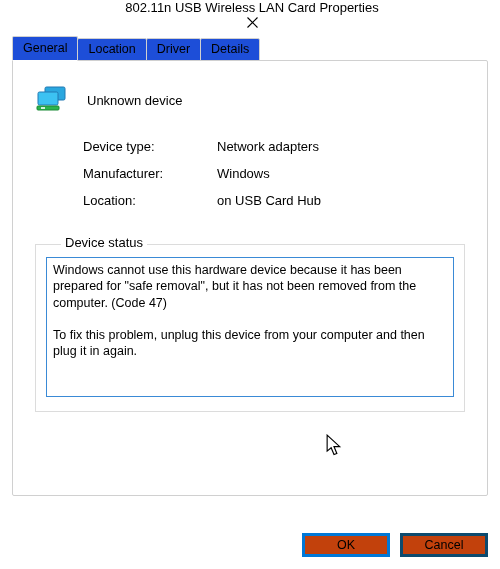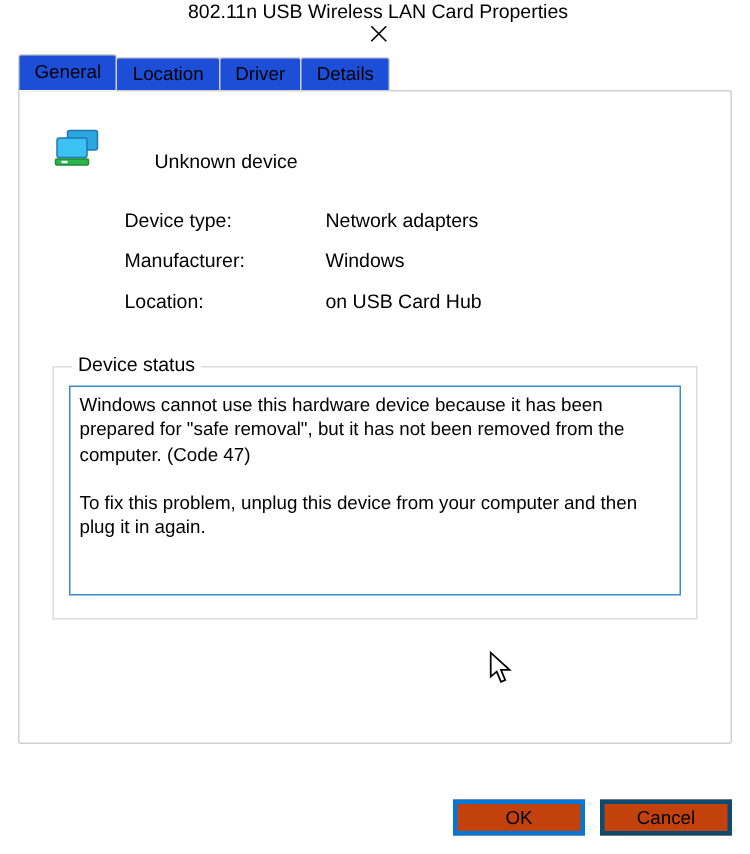--- a/index.html
+++ b/index.html
@@ -25,28 +25,28 @@
     .tab.active {
       border-bottom: 1px solid #fff; z-index: 2; padding-top: 4px; padding-bottom: 5px; margin-top: -2px;
     }
     .tabpanel {
       border: 1px solid #d0d0d0; padding: 20px 22px 70px 22px; margin-top: -1px;
       min-height: 436px; position: relative; background: #fff;
       border-bottom-left-radius: 2px; border-bottom-right-radius: 2px;
       border-top-right-radius: 2px;
     }
 
-    .device-head { display: flex; align-items: flex-end; gap: 32px; margin-bottom: 24px; }
+    .device-head { display: flex; align-items: center; gap: 16px; margin-bottom: 24px; }
     .device-icon { width: 36px; height: 32px; flex: none; margin-top: 2px; }
     .device-name { font-size: 13px; padding-top: 4px; }
 
     .rows { display: grid; grid-template-columns: 130px 1fr; row-gap: 12px; column-gap: 4px; margin-left: 48px; font-size: 13px; }
 
     .fieldset { position: relative; border: 1px solid #dcdcdc; margin-top: 36px; padding: 12px 10px 10px 10px; }
-    .fieldset-legend { position: absolute; top: -10px; left: 12px; background: #fff; padding: 0 4px; font-size: 13px; }
+    .fieldset-legend { position: absolute; top: -10px; left: 25px; background: #fff; padding: 0 4px; font-size: 13px; }
 
     .status-box {
       width: 100%; height: 140px; border: 1px solid #3a8ad6; padding: 4px 20px 4px 6px;
       font-size: 12.5px; line-height: 1.3; resize: none; overflow-y: scroll; font-family: inherit;
       white-space: pre-wrap; background: #fff; outline: none;
     }
 
     .buttons { position: absolute; right: 12px; bottom: 12px; display: flex; gap: 10px; }
     .btn {
       width: 88px; height: 24px; font-size: 12.5px; border: 3px solid #0c4a6e; background: #c2410c;

